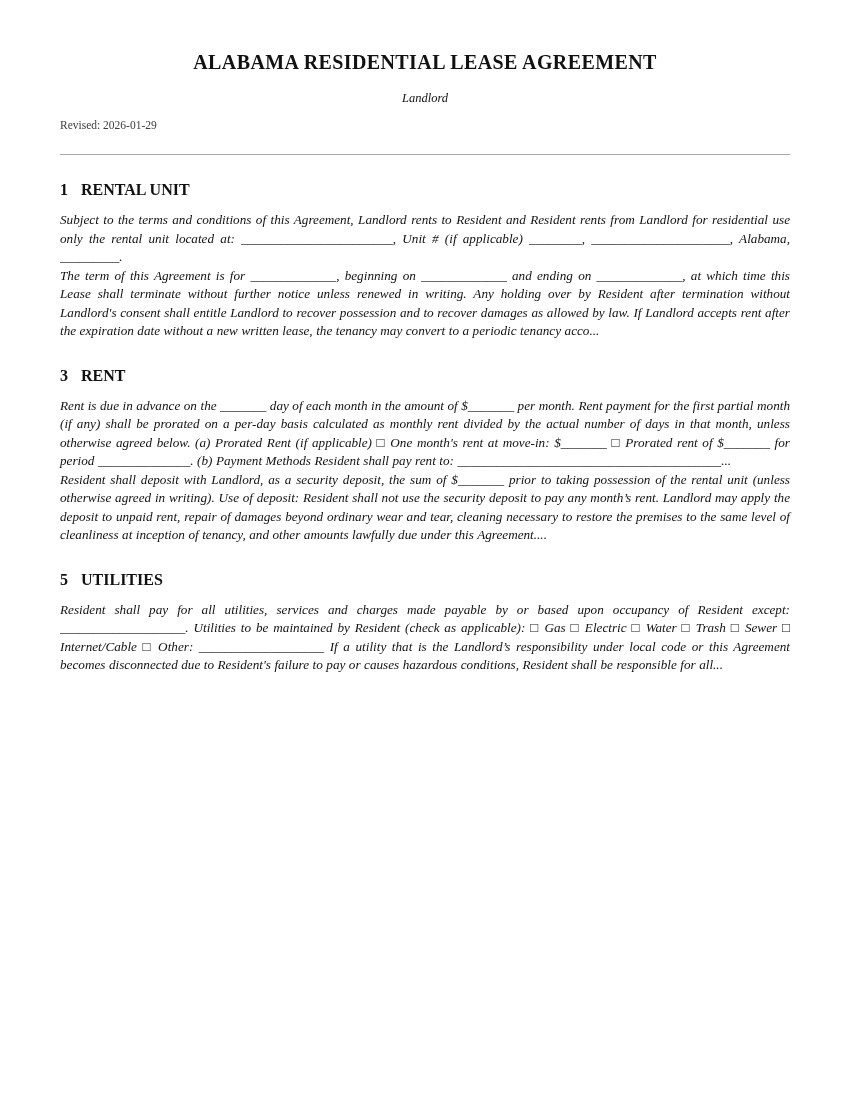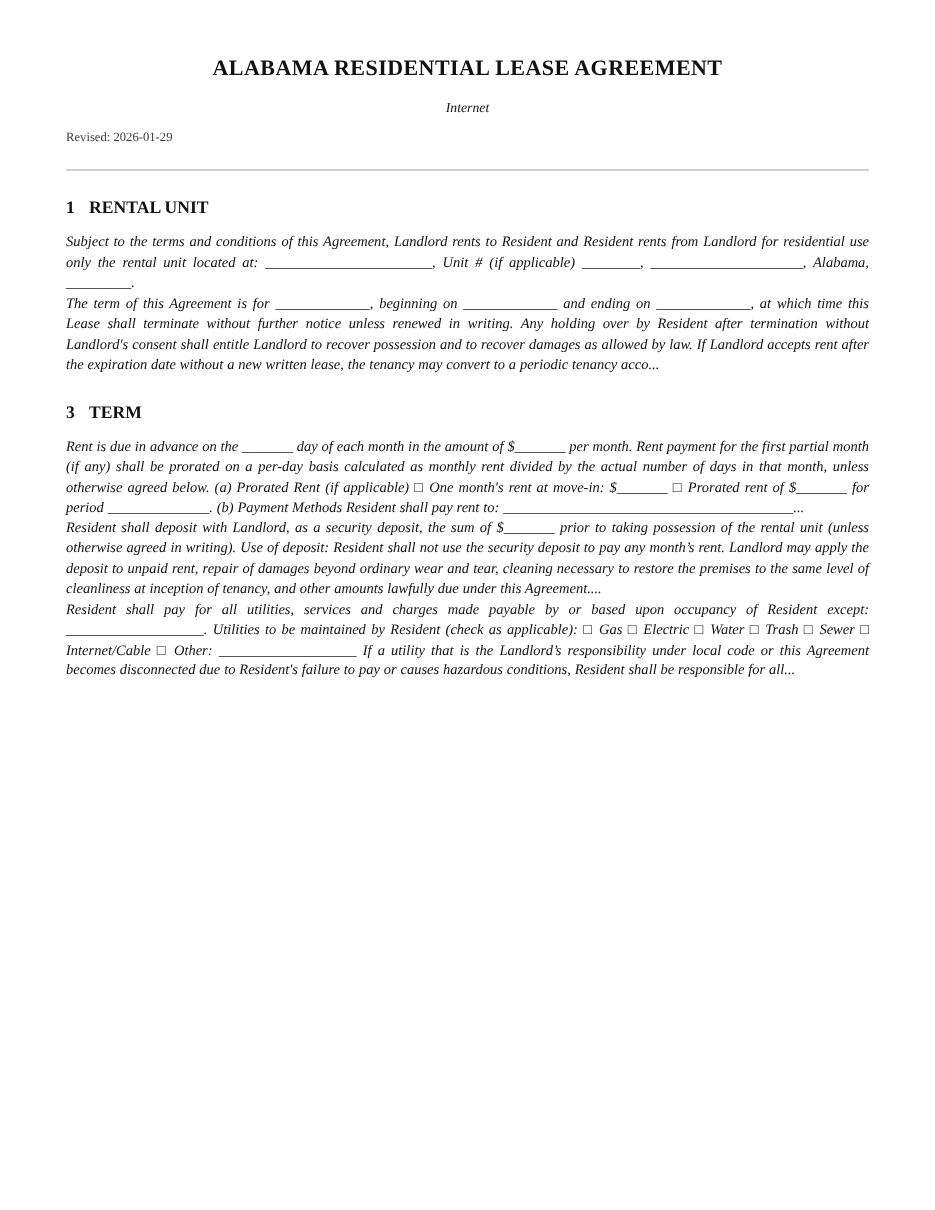--- a/index.html
+++ b/index.html
@@ -65,40 +65,41 @@
     word-spacing: 0.2px;
     font-style: italic;
   }
 </style>
 </head>
 <body>
 
 <div class="page">
 
   <h1 class="doc-title">ALABAMA RESIDENTIAL LEASE AGREEMENT</h1>
-  <div class="doc-subtitle">Internet</div>
+  <div class="doc-subtitle">Landlord</div>
   <div class="doc-revised">Revised: 2026-01-29</div>
 
   <hr class="rule">
 
   <div class="section">
     <h2 class="section-heading"><span class="section-number">1</span><span>RENTAL UNIT</span></h2>
     <p class="section-body">Subject to the terms and conditions of this Agreement, Landlord rents to Resident and Resident rents from Landlord for residential use only the rental unit located at: _______________________, Unit # (if applicable) ________, _____________________, Alabama, _________.</p>
   </div>
 
   <div class="section">
     <p class="section-body">The term of this Agreement is for _____________, beginning on _____________ and ending on _____________, at which time this Lease shall terminate without further notice unless renewed in writing. Any holding over by Resident after termination without Landlord's consent shall entitle Landlord to recover possession and to recover damages as allowed by law. If Landlord accepts rent after the expiration date without a new written lease, the tenancy may convert to a periodic tenancy acco...</p>
   </div>
 
   <div class="section">
-    <h2 class="section-heading"><span class="section-number">3</span><span>TERM</span></h2>
+    <h2 class="section-heading"><span class="section-number">3</span><span>RENT</span></h2>
     <p class="section-body">Rent is due in advance on the _______ day of each month in the amount of $_______ per month. Rent payment for the first partial month (if any) shall be prorated on a per-day basis calculated as monthly rent divided by the actual number of days in that month, unless otherwise agreed below. (a) Prorated Rent (if applicable) □ One month's rent at move-in: $_______ □ Prorated rent of $_______ for period ______________. (b) Payment Methods Resident shall pay rent to: ________________________________________...</p>
   </div>
 
   <div class="section">
     <p class="section-body">Resident shall deposit with Landlord, as a security deposit, the sum of $_______ prior to taking possession of the rental unit (unless otherwise agreed in writing). Use of deposit: Resident shall not use the security deposit to pay any month’s rent. Landlord may apply the deposit to unpaid rent, repair of damages beyond ordinary wear and tear, cleaning necessary to restore the premises to the same level of cleanliness at inception of tenancy, and other amounts lawfully due under this Agreement....</p>
   </div>
 
   <div class="section">
+    <h2 class="section-heading"><span class="section-number">5</span><span>UTILITIES</span></h2>
     <p class="section-body">Resident shall pay for all utilities, services and charges made payable by or based upon occupancy of Resident except: ___________________. Utilities to be maintained by Resident (check as applicable): □ Gas □ Electric □ Water □ Trash □ Sewer □ Internet/Cable □ Other: ___________________ If a utility that is the Landlord’s responsibility under local code or this Agreement becomes disconnected due to Resident's failure to pay or causes hazardous conditions, Resident shall be responsible for all...</p>
   </div>
 
 </div>
 
 </body></html>

